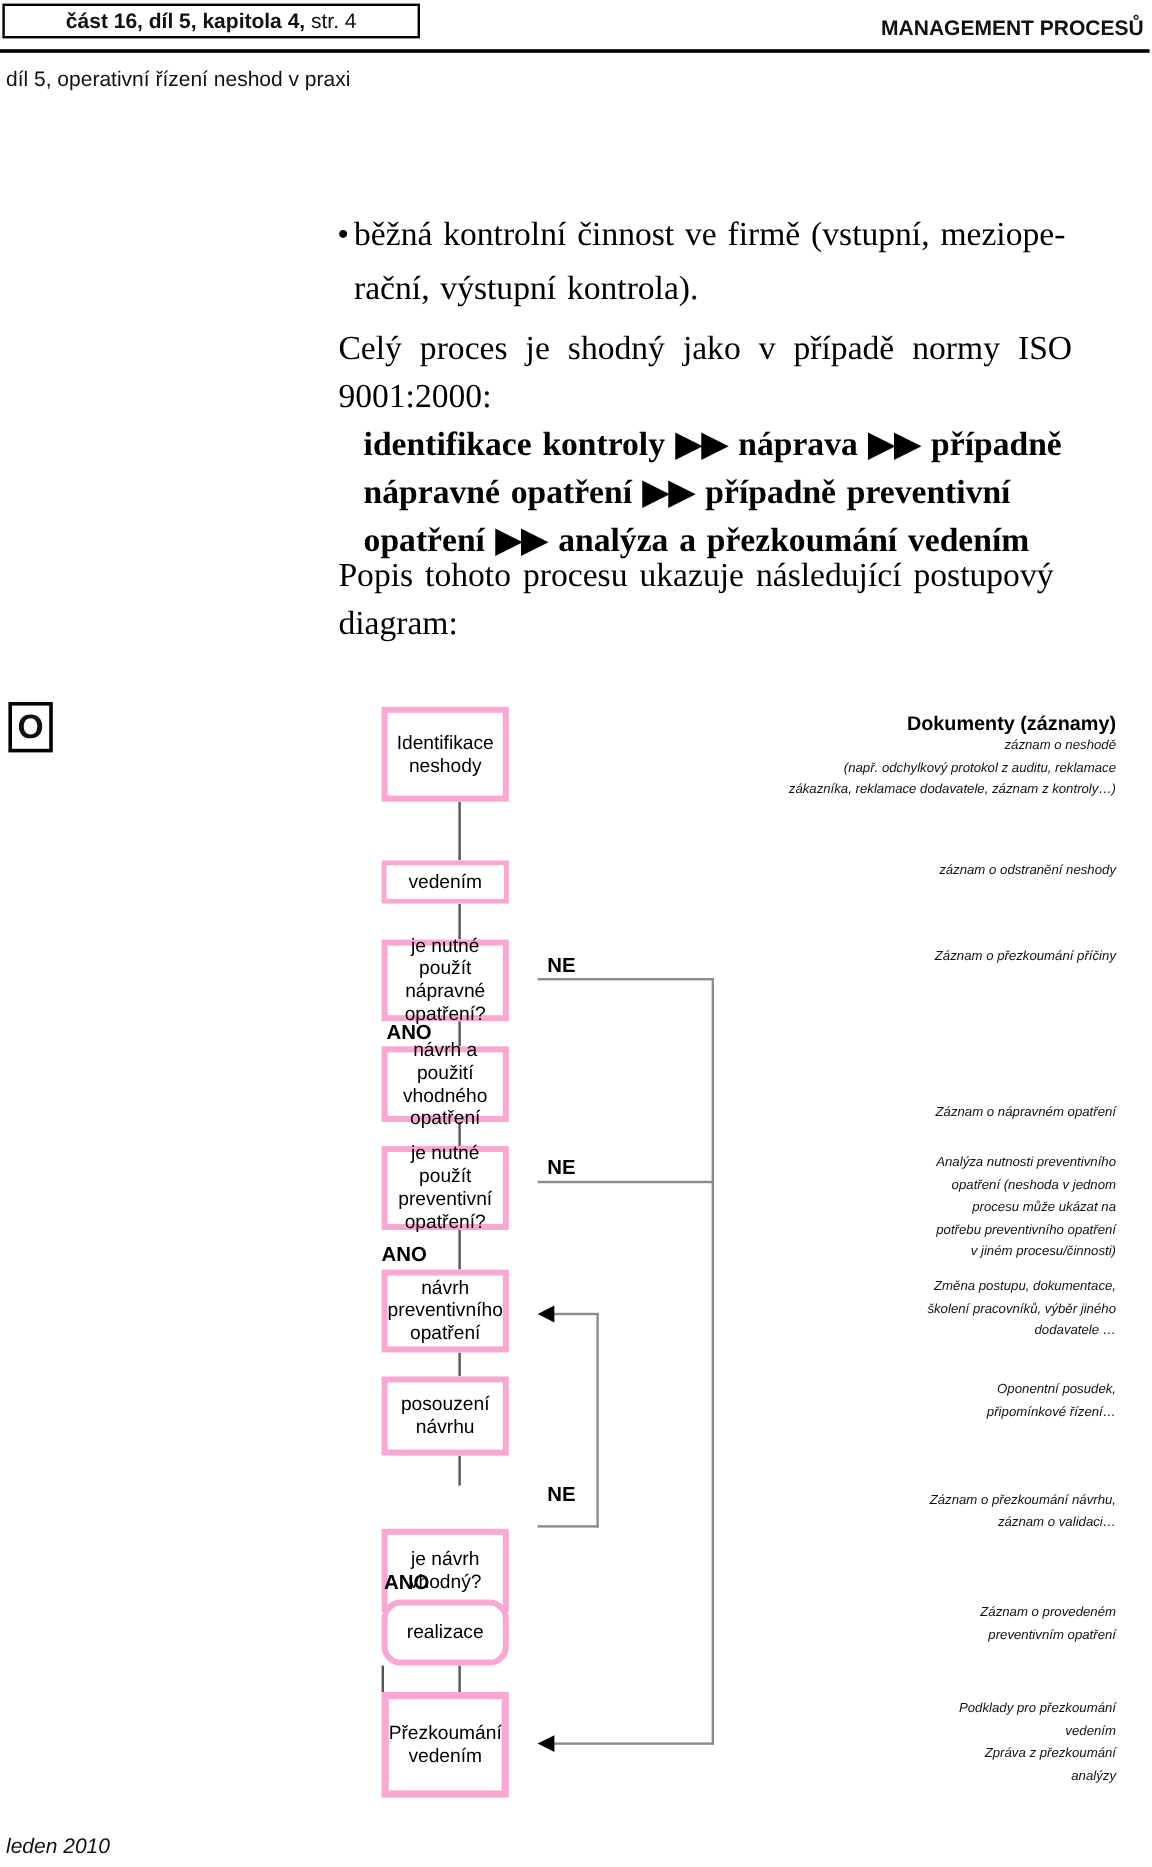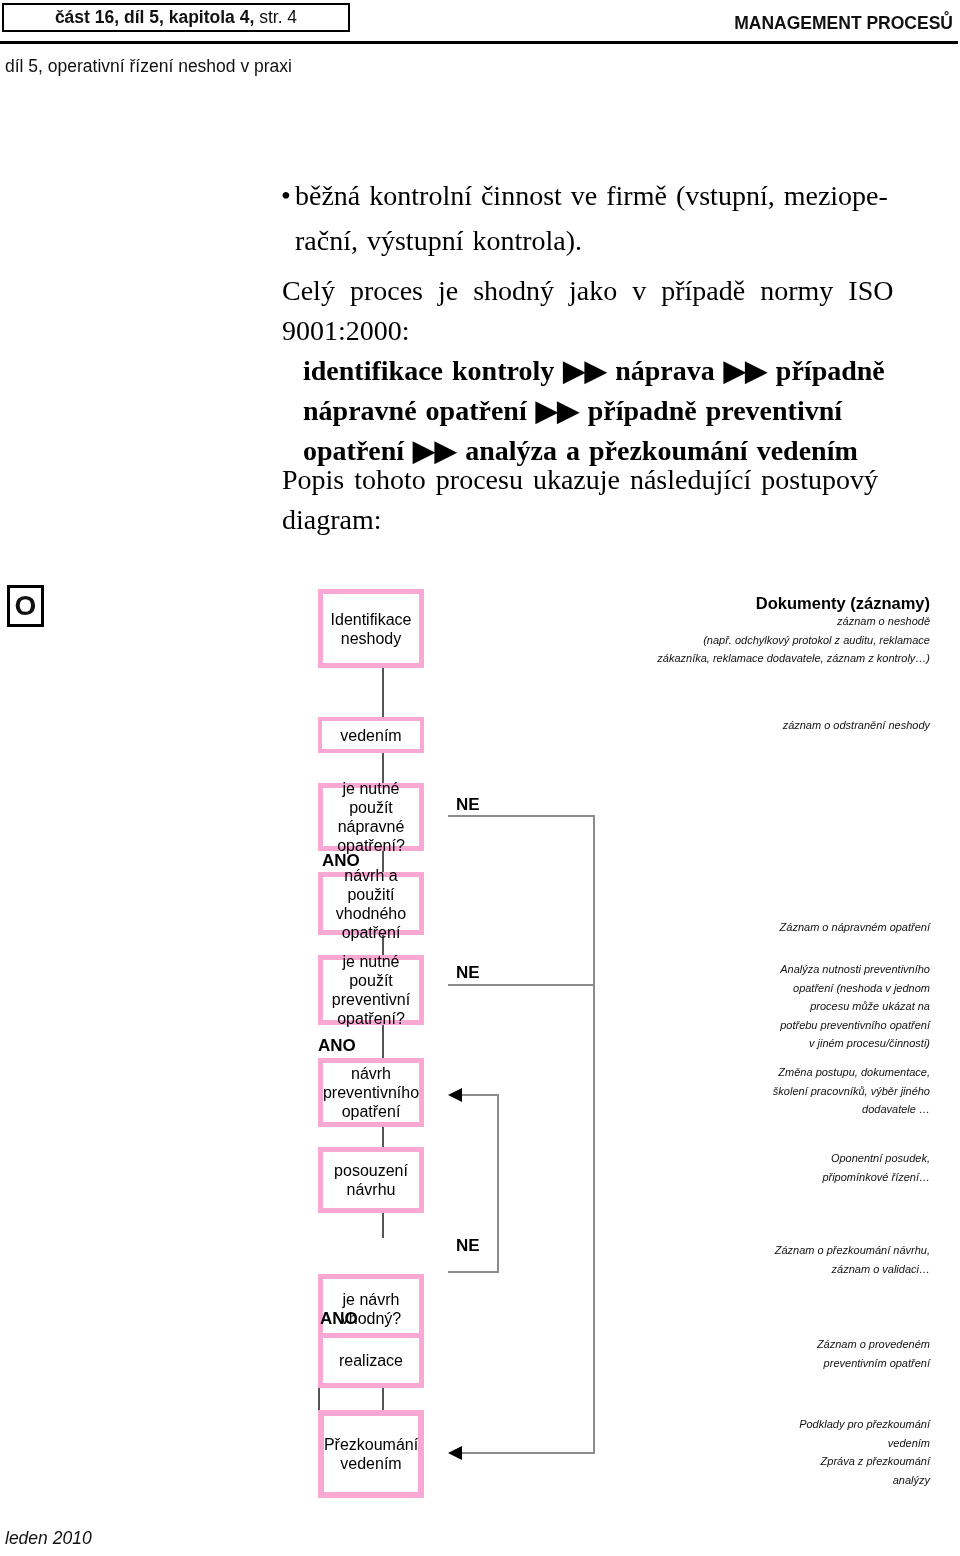--- a/index.html
+++ b/index.html
@@ -120,36 +120,37 @@
   <div class="flowbox" style="top:955px; height:70px;">je nutné použít
 preventivní
 opatření?</div>
   <div class="flowbox" style="top:1058px; height:69px;">návrh
 preventivního
 opatření</div>
   <div class="flowbox" style="top:1147px; height:66px;">posouzení
 návrhu</div>
   <div class="flowbox" style="top:1238px; height:69px;margin-top:36px;">je návrh
 vhodný?</div>
-  <div class="flowbox" style="top:1333px; height:55px;">realizace</div>
+  <div class="flowbox" style="top:1333px; height:55px;border-radius:16px;">realizace</div>
   <div class="flowbox" style="top:1410px; height:88px; border-width:6px;">Přezkoumání
 vedením</div>
 
   <div class="lbl" style="left:456px; top:795px;">NE</div>
   <div class="lbl" style="left:322px; top:851px;">ANO</div>
   <div class="lbl" style="left:456px; top:963px;">NE</div>
   <div class="lbl" style="left:318px; top:1036px;">ANO</div>
   <div class="lbl" style="left:456px; top:1236px;">NE</div>
   <div class="lbl" style="left:320px; top:1309px;">ANO</div>
 
   <div class="doc-title" style="top:594px;">Dokumenty (záznamy)</div>
   <div class="doc-note" style="top:612px;">záznam o neshodě
 (např. odchylkový protokol z auditu, reklamace
 zákazníka, reklamace dodavatele, záznam z kontroly…)</div>
   <div class="doc-note" style="top:716px;">záznam o odstranění neshody</div>
+  <div class="doc-note" style="top:788px;">Záznam o přezkoumání příčiny</div>
   <div class="doc-note" style="top:902px;margin-top:16px;">Záznam o nápravném opatření</div>
   <div class="doc-note" style="top:960px;">Analýza nutnosti preventivního
 opatření (neshoda v jednom
 procesu může ukázat na
 potřebu preventivního opatření
 v jiném procesu/činnosti)</div>
   <div class="doc-note" style="top:1063px;">Změna postupu, dokumentace,
 školení pracovníků, výběr jiného
 dodavatele …</div>
   <div class="doc-note" style="top:1149px;">Oponentní posudek,

